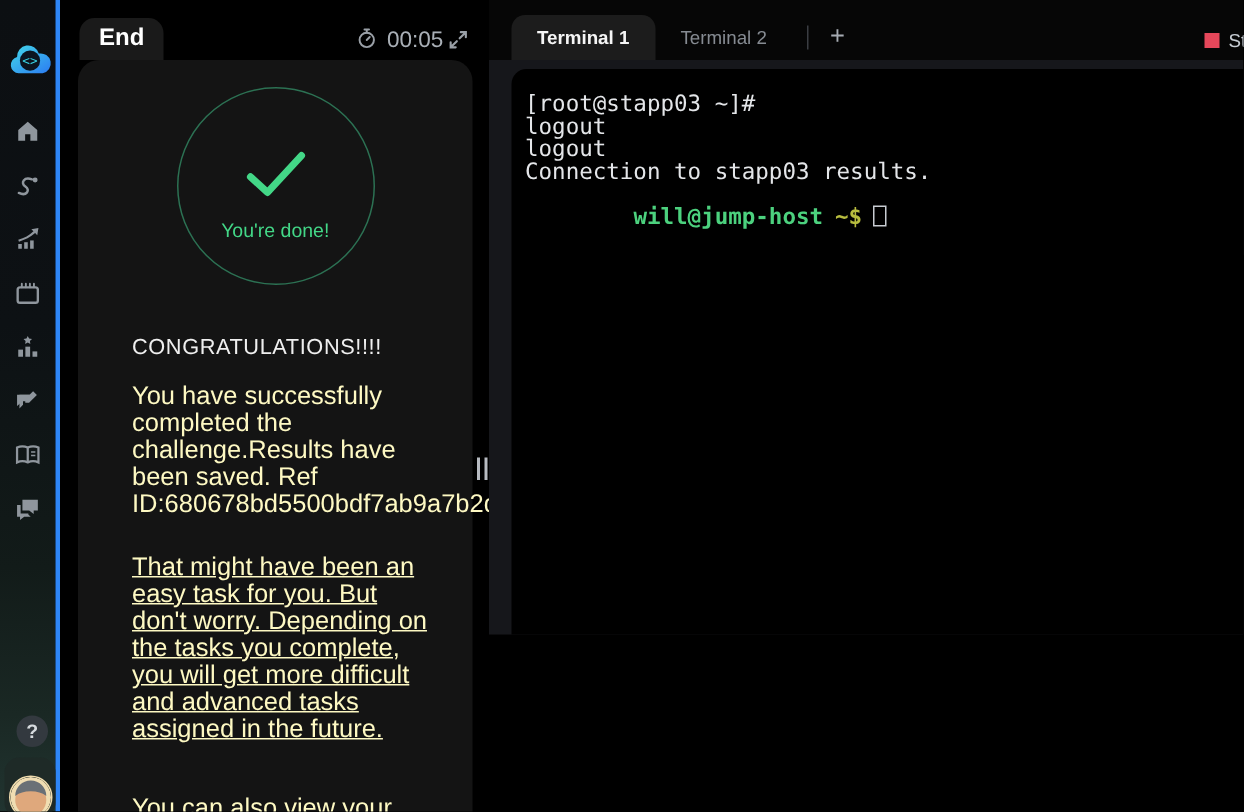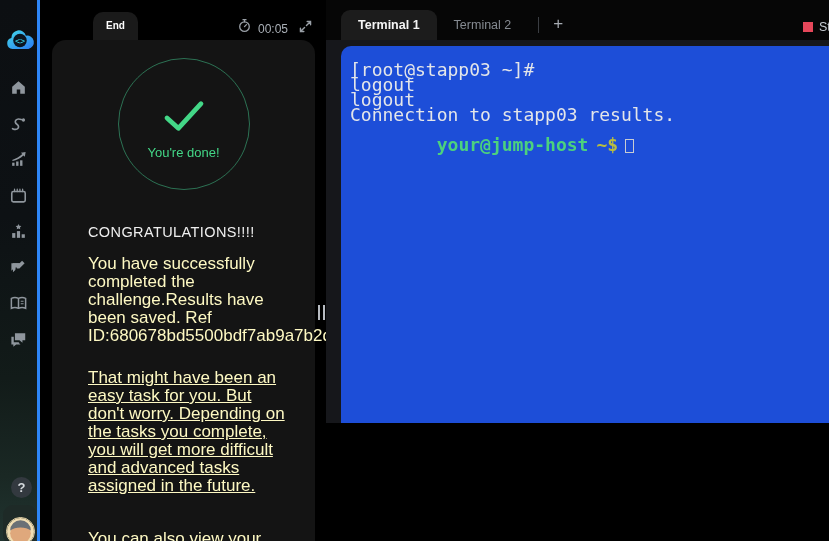--- a/index.html
+++ b/index.html
@@ -21,23 +21,23 @@
     position:absolute;left:11px;top:477px;width:21px;height:21px;border-radius:50%;
     background:#33393f;color:#d6dade;font-size:13px;font-weight:bold;
     display:flex;align-items:center;justify-content:center;cursor:pointer;
   }
   .avatar-wrap{position:absolute;left:3px;top:505px;width:34px;height:40px;background:#1e2a27;border-radius:10px;}
   .avatar{position:absolute;left:3px;top:12px;width:27px;height:27px;border-radius:50%;overflow:hidden;border:1px solid #f0dcae;}
   
   .left-panel{position:absolute;left:40px;top:0;width:290px;height:541px;background:#000;}
   .end-tab{
     position:absolute;left:13px;top:12px;height:28px;line-height:28px;padding:0 13px;
-    background:#1a1a1a;border-radius:10px 10px 0 0;color:#fff;font-size:10px;font-weight:bold;cursor:pointer;margin-left:40px;
-  }
-  .timer{position:absolute;left:197px;top:18px;display:flex;align-items:flex-end;gap:6px;color:#a9afb6;font-size:12px;}
+    background:#1a1a1a;border-radius:10px 10px 0 0;color:#fff;font-size:16px;font-weight:bold;cursor:pointer;
+  }
+  .timer{position:absolute;left:197px;top:18px;display:flex;align-items:flex-start;gap:6px;color:#a9afb6;font-size:15px;}
   .expand-btn{position:absolute;left:258px;top:19px;width:16px;height:16px;cursor:pointer;}
   .card{
     position:absolute;left:12px;top:40px;width:263px;height:522px;
     background:#141414;border-radius:14px 14px 0 0;
   }
   .done-circle{
     width:130px;height:130px;margin:18px auto 0;border-radius:50%;
     border:1px solid rgba(64,190,134,0.55);
     display:flex;flex-direction:column;align-items:center;
   }
@@ -55,22 +55,22 @@
   .term-tab{height:30px;line-height:30px;padding:0 17px;font-size:12.5px;color:#868b92;cursor:pointer;white-space:nowrap;}
   .term-tab.active{background:#1c1c1c;border-radius:9px 9px 0 0;color:#f5f5f5;font-weight:bold;}
   .tab-sep{width:1px;height:16px;background:#3a3d42;margin:0 4px 7px 10px;}
   .add-tab{height:30px;line-height:28px;padding:0 10px;font-size:17px;color:#a6abb2;cursor:pointer;}
   .stop-btn{position:absolute;left:477px;top:20px;display:flex;align-items:center;gap:6px;cursor:pointer;white-space:nowrap;}
   .stop-square{width:10px;height:10px;background:#e5475a;}
   .stop-label{color:#c6ccd3;font-size:12.5px;}
   .term-body-wrap{position:absolute;left:0;top:40px;right:0;bottom:0;background:#16171b;}
   .term-body{
     position:absolute;left:15px;top:6px;right:0;bottom:0;
-    background:#1d4ed8;border-radius:10px 0 0 0;
-    font-family:"DejaVu Sans Mono",monospace;font-size:18px;line-height:15px;color:#e4e6e9;
+    background:#000000;border-radius:10px 0 0 0;
+    font-family:"DejaVu Sans Mono",monospace;font-size:15px;line-height:15px;color:#e4e6e9;
     padding:16px 0 0 9px;box-sizing:border-box;cursor:text;
   }
   .term-line{white-space:pre;}
   .prompt-user{color:#4cd17e;font-weight:bold;}
   .prompt-suffix{color:#b8bd3f;font-weight:bold;margin-left:8px;}
   .cursor{display:inline-block;width:7px;height:12px;border:1px solid #c8ccd2;margin-left:7px;vertical-align:-2px;}
 </style>
 </head>
 <body>
 
@@ -242,17 +242,17 @@
     </div>
   </div>
 
   <div class="term-body-wrap">
     <div class="term-body">
       <div class="term-line">[root@stapp03 ~]#</div>
       <div class="term-line">logout</div>
       <div class="term-line">logout</div>
       <div class="term-line">Connection to stapp03 results.</div>
       <div class="term-line">
-        <span class="prompt-user">your@jump-host</span><span class="prompt-suffix">~$</span><span class="cursor"></span>
+        <span class="prompt-user">will@jump-host</span><span class="prompt-suffix">~$</span><span class="cursor"></span>
       </div>
     </div>
   </div>
 </div>
 
 </body></html>

